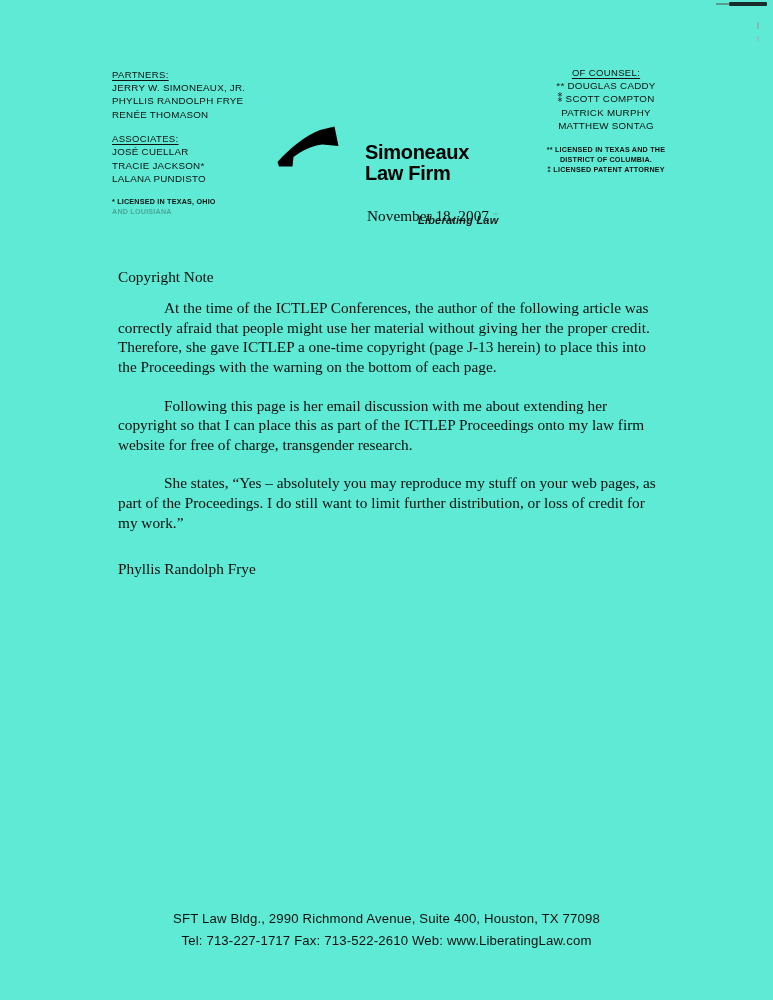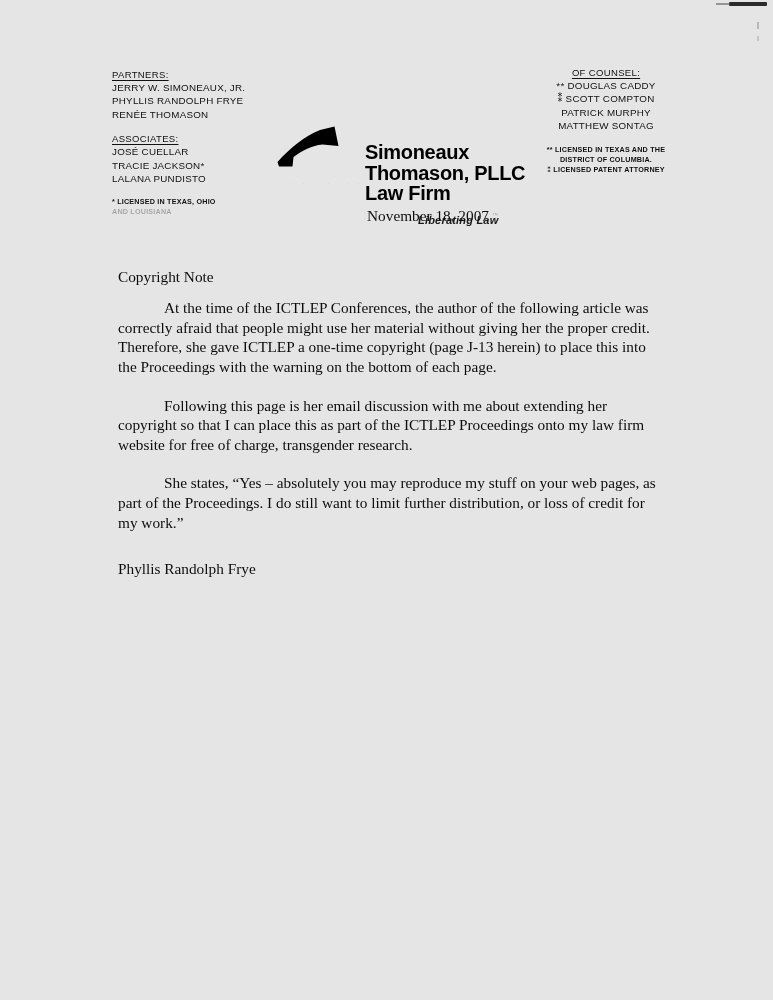--- a/index.html
+++ b/index.html
@@ -14,21 +14,21 @@
     position: relative;
     overflow: hidden;
     font-family: "Liberation Serif", "DejaVu Serif", serif;
     color: #000000;
     -webkit-font-smoothing: antialiased;
   }
 
   .page {
     position: absolute;
     inset: 0;
-    background: #e5e5e5;
+    background: #5eead4;
   }
 
   
   .scan-smudge {
     position: absolute;
     top: 2px;
     left: 729px;
     width: 38px;
     height: 4px;
     background: #111111;
@@ -283,21 +283,20 @@
     <div class="logo-mark">
       <svg width="90" height="70" viewBox="0 0 90 70" xmlns="http://www.w3.org/2000/svg">
         <path d="M62.5 2.5 L66.5 22.0 L50.5 20.5 C40.0 21.5 30.0 26.5 21.5 33.0
                  L20.5 42.5 L7.0 42.5 L5.5 38.0 C18.0 24.0 33.0 12.0 48.0 6.0 Z" fill="#000000"></path>
       </svg>
     </div>
     <div class="logo-ghost">&nbsp;&nbsp;· ·&nbsp;&nbsp;&nbsp;&nbsp;·&nbsp;&nbsp;&nbsp;· ·</div>
 
     <div class="logo-words">
       <div>Simoneaux</div>
-      <div>Thomason, PLLC</div>
       <div>Law Firm</div>
     </div>
     <div class="logo-tagline">Liberating Law</div>
     <div class="logo-tm">™</div>
 
     <div class="lh-col lh-right">
       <div class="lh-head">Of Counsel:</div>
       <div class="lh-name">** Douglas Caddy</div>
       <div class="lh-name">⁑ Scott Compton</div>
       <div class="lh-name">Patrick Murphy</div>
@@ -321,14 +320,18 @@
     <div class="para">At the time of the ICTLEP Conferences, the author of the following article was correctly afraid that people might use her material without giving her the proper credit. Therefore, she gave ICTLEP a one-time copyright (page J-13 herein) to place this into the Proceedings with the warning on the bottom of each page.</div>
 
 
     <div class="para para-tight">Following this page is her email discussion with me about extending her copyright so that I can place this as part of the ICTLEP Proceedings onto my law firm website for free of charge, transgender research.</div>
 
     <div class="para para-tight">She states, “Yes – absolutely you may reproduce my stuff on your web pages, as part of the Proceedings.  I do still want to limit further distribution, or loss of credit for my work.”</div>
 
     <div class="signature">Phyllis Randolph Frye</div>
   </div>
 
+  <div class="footer">
+    <div>SFT Law Bldg., 2990 Richmond Avenue, Suite 400,  Houston, TX 77098</div>
+    <div>Tel: 713-227-1717  Fax: 713-522-2610  Web: www.LiberatingLaw.com</div>
+  </div>
 
 </div>
 
 </body></html>

